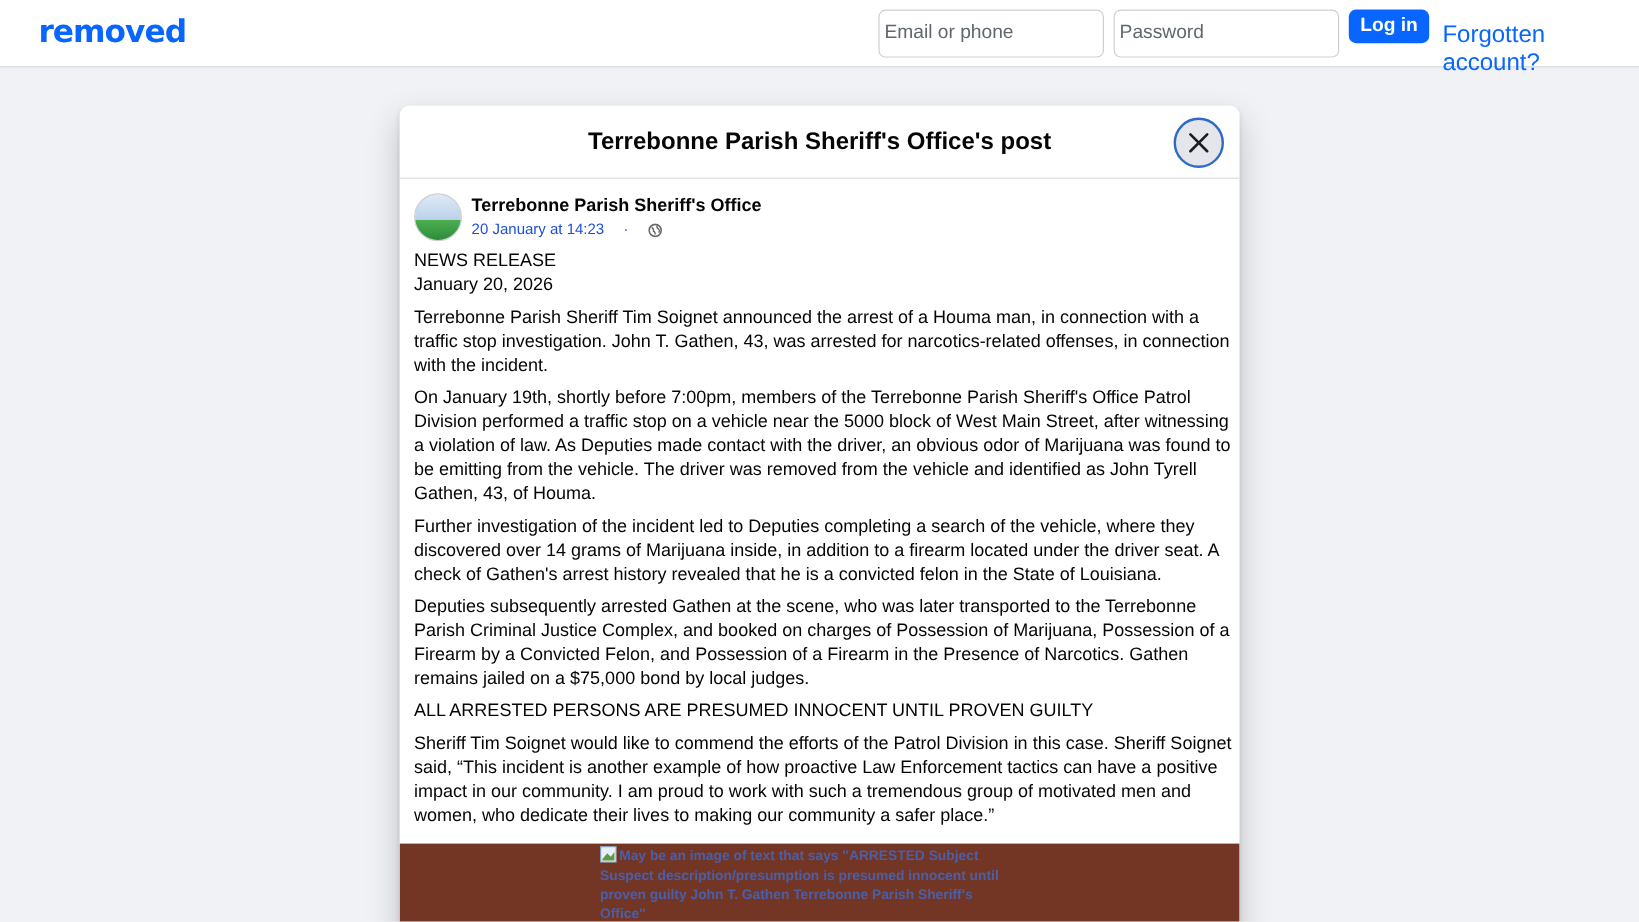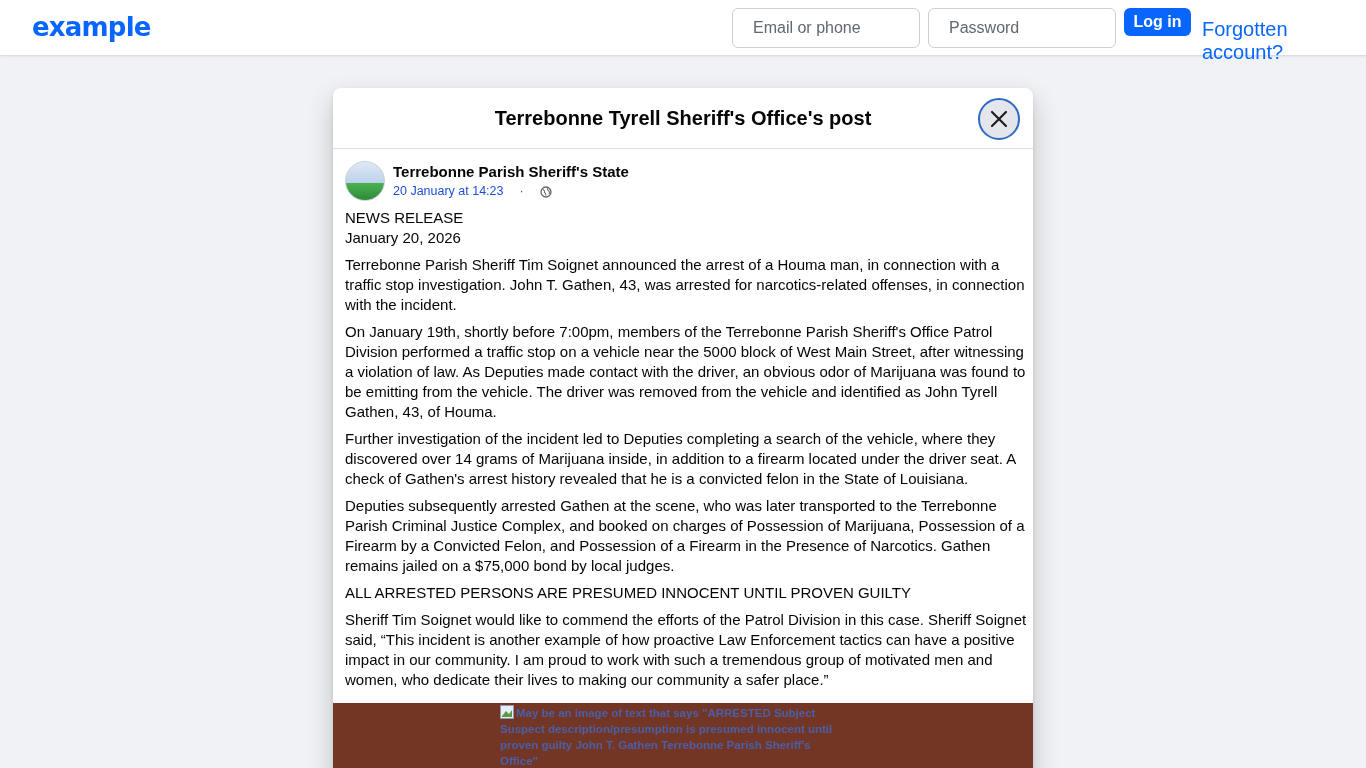--- a/index.html
+++ b/index.html
@@ -1,21 +1,21 @@
 <!DOCTYPE html>
 <html><head>
 <meta charset="utf-8">
 <style>
   * { box-sizing: border-box; margin: 0; padding: 0; }
   html, body { width: 1366px; height: 768px; overflow: hidden; }
   body { background: #f0f2f5; font-family: "Liberation Sans", sans-serif; color: #050505; position: relative; }
 
   .topbar { position: absolute; left: 0; top: 0; width: 1366px; height: 56px; background: #fff; border-bottom: 1px solid #dadde1; box-shadow: 0 1px 2px rgba(0,0,0,0.06); }
   .logo { position: absolute; left: 32px; top: 12px; font-family: "DejaVu Sans", sans-serif; font-weight: bold; font-size: 26px; color: #0866ff; letter-spacing: -0.8px; }
-  .field { position: absolute; top: 8px; width: 188px; height: 40px; border: 1px solid #ccd0d5; border-radius: 6px; background: #fff; padding: 0 20px; font-size: 16px; color: #1c1e21; font-family: "Liberation Sans", sans-serif; outline: none; }
+  .field { position: absolute; top: 8px; width: 188px; height: 40px; border: 1px solid #ccd0d5; border-radius: 6px; background: #fff; padding: 0 4px; font-size: 16px; color: #1c1e21; font-family: "Liberation Sans", sans-serif; outline: none; }
   .field::placeholder { color: #606770; }
   .email { left: 732px; }
   .password { left: 928px; }
   .login-btn { position: absolute; left: 1124px; top: 8px; width: 67px; height: 28px; border: none; border-radius: 6px; background: #0866ff; color: #fff; font-weight: bold; font-size: 16px; font-family: "Liberation Sans", sans-serif; cursor: pointer; }
   .forgot { position: absolute; left: 1202px; top: 18px; font-size: 20px; color: #0866ff; text-decoration: none; }
 
   .modal { position: absolute; left: 333px; top: 88px; width: 700px; height: 700px; background: #fff; border-radius: 8px 8px 0 0; box-shadow: 0 12px 28px rgba(0,0,0,0.2), 0 2px 4px rgba(0,0,0,0.1); overflow: hidden; }
   .modal-header { height: 61px; border-bottom: 1px solid #dadde1; position: relative; text-align: center; }
   .modal-title { display: inline-block; margin-top: 19px; font-size: 20px; font-weight: bold; color: #050505; }
   .close-btn { position: absolute; right: 13px; top: 10px; width: 42px; height: 42px; border-radius: 50%; background: #e4e6eb; border: 2px solid #2d6bc4; display: flex; align-items: center; justify-content: center; cursor: pointer; }
@@ -28,40 +28,40 @@
   .post-body { padding: 3px 0 0 12px; font-size: 15px; line-height: 20px; color: #050505; }
   .post-body p { margin-bottom: 7px; }
 
   .image-area { position: absolute; left: 0; top: 615px; width: 700px; height: 90px; background: #743624; }
   .broken-img { position: absolute; left: 167px; top: 2px; width: 345px; font-size: 11.5px; line-height: 16px; color: #4a5fa8; font-weight: bold; }
 </style>
 </head>
 <body>
 
 <div class="topbar">
-  <div class="logo">example</div>
+  <div class="logo">removed</div>
   <input class="field email" type="text" placeholder="Email or phone" style="">
   <input class="field password" type="password" placeholder="Password" style="">
   <button class="login-btn">Log in</button>
   <a class="forgot">Forgotten account?</a>
 </div>
 
 <div class="modal">
   <div class="modal-header">
-    <span class="modal-title">Terrebonne Tyrell Sheriff's Office's post</span>
+    <span class="modal-title">Terrebonne Parish Sheriff's Office's post</span>
     <div class="close-btn">
       <svg width="18" height="18" viewBox="0 0 18 18">
         <path d="M2 2 L16 16 M16 2 L2 16" stroke="#1c1e21" stroke-width="2.2" stroke-linecap="round"></path>
       </svg>
     </div>
   </div>
 
   <div class="post-head">
     <div class="avatar"></div>
-    <div class="author">Terrebonne Parish Sheriff's State</div>
+    <div class="author">Terrebonne Parish Sheriff's Office</div>
     <div class="meta">
       <span>20 January at 14:23</span>
       <span>·</span>
       <svg width="12" height="12" viewBox="0 0 12 12">
         <circle cx="6" cy="6" r="5" fill="none" stroke="#65676b" stroke-width="1.3"></circle>
         <path d="M3 3.5 Q5 4.5 4.5 6.5 Q6 7 6 9.5 M7.5 2 Q7 4 9 5 Q10 6.5 9 8" fill="none" stroke="#65676b" stroke-width="1.1"></path>
       </svg>
     </div>
   </div>
 

